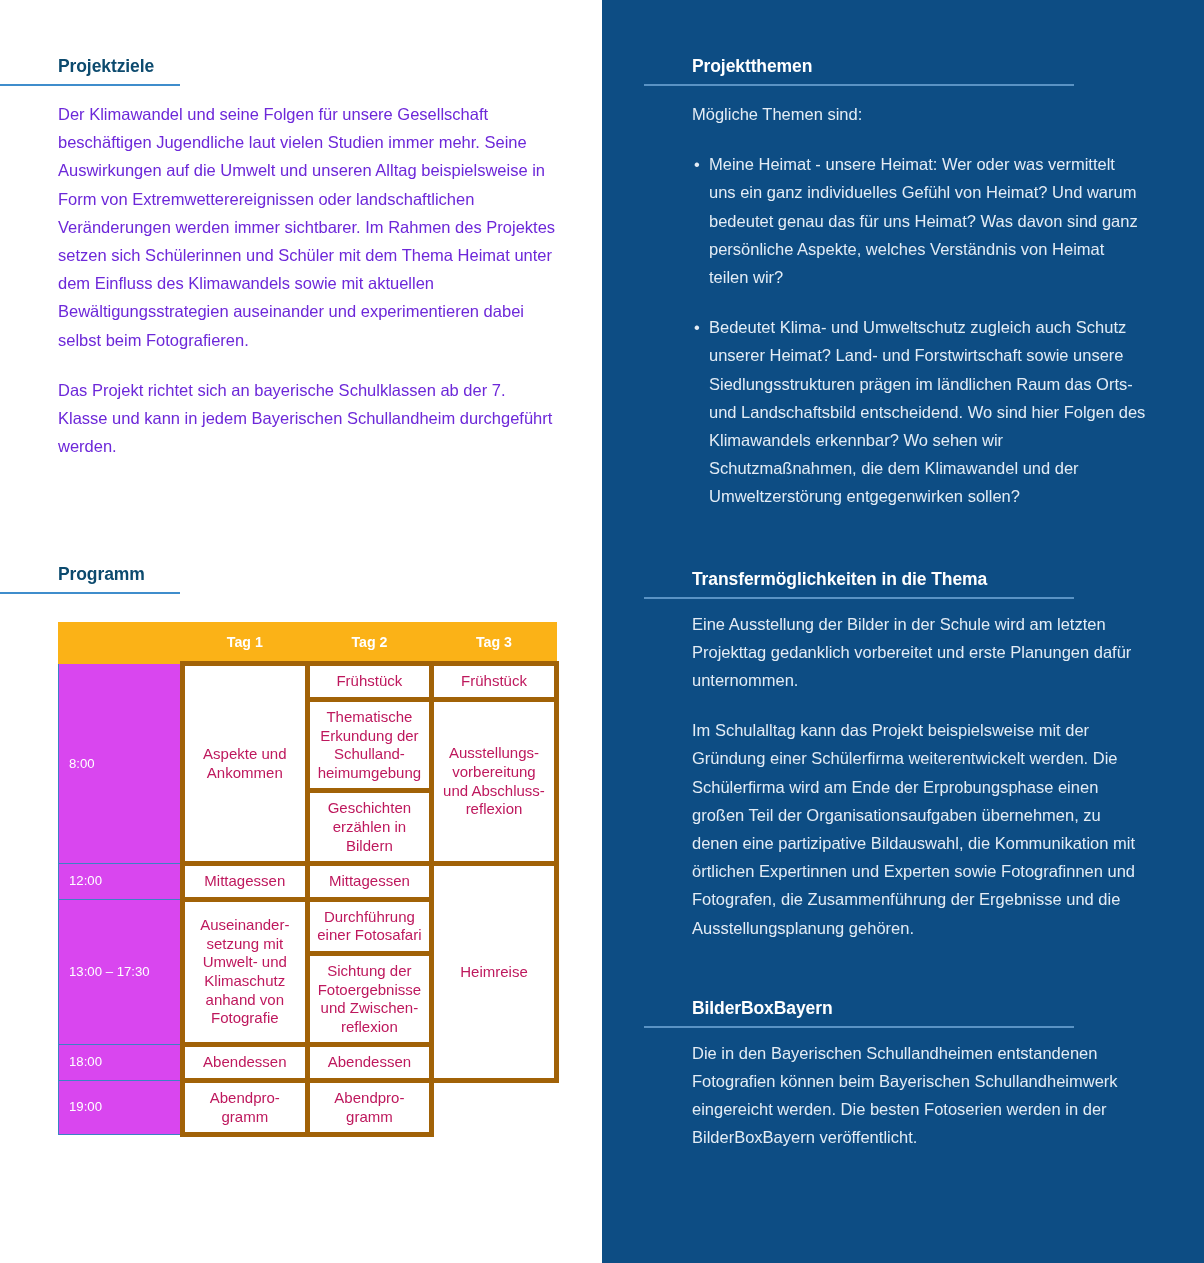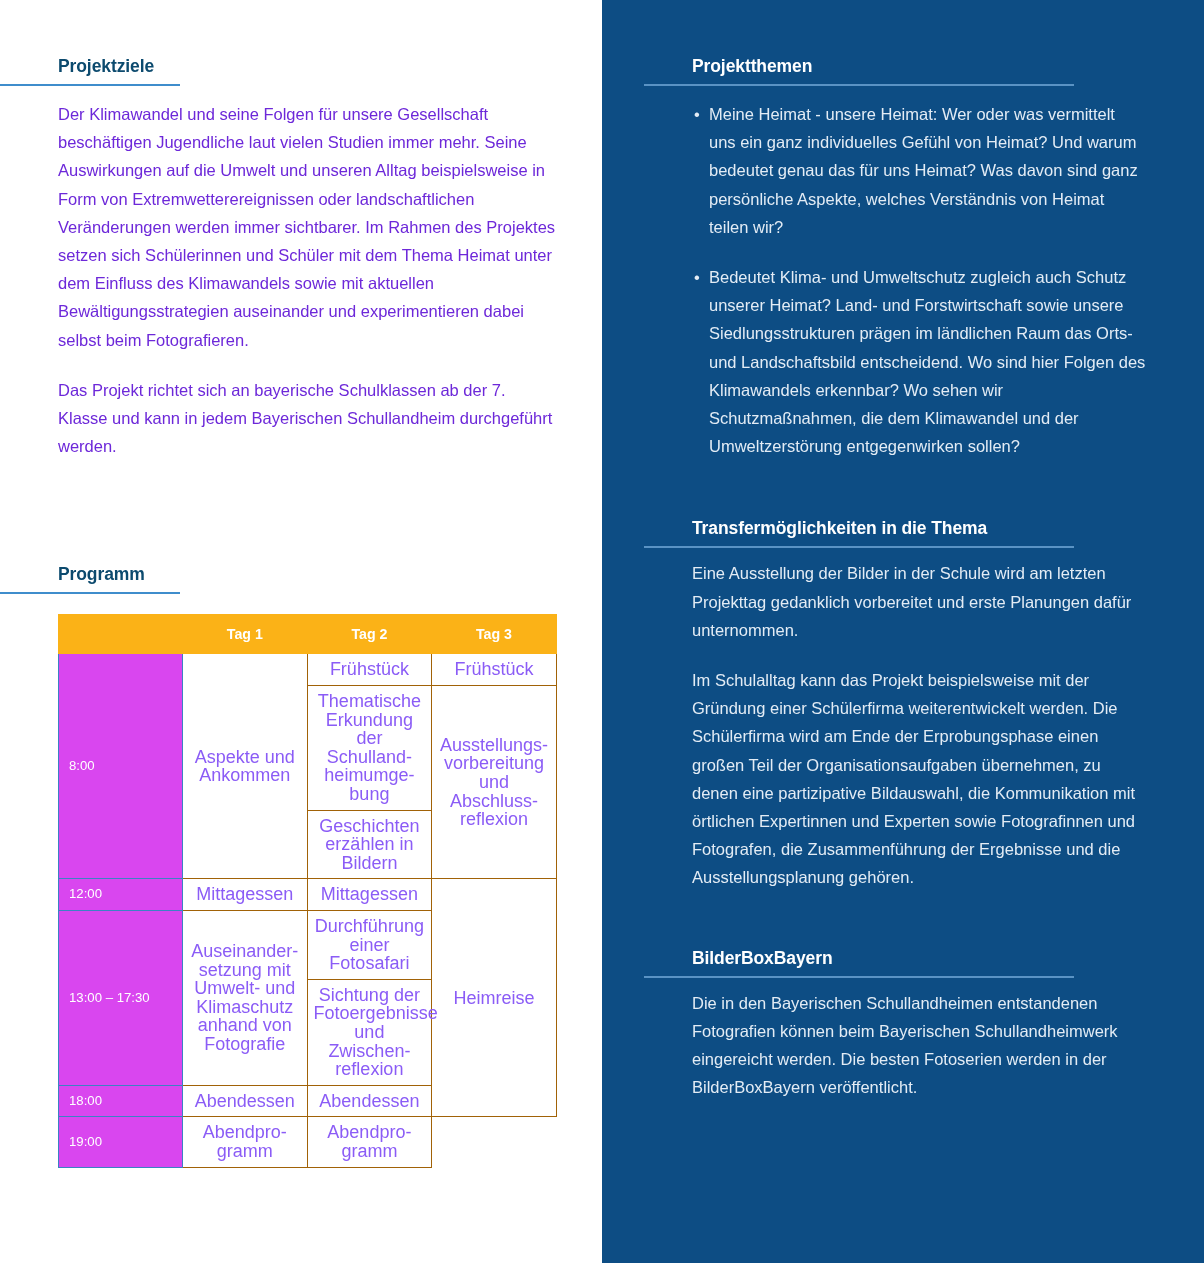--- a/index.html
+++ b/index.html
@@ -112,32 +112,32 @@
     color: #e3ecf5;
     font-size: 16.5px;
     line-height: 28.2px;
   }
 
   
   .program-table {
     border-collapse: collapse;
     width: 498px;
     table-layout: fixed;
-    margin-top: 22px;
+    margin-top: 30px;
   }
   .program-table col.c-time  { width: 124px; }
   .program-table col.c-day   { width: 124.6px; }
 
   .program-table th,
   .program-table td {
-    border: 1px solid #a16207;
+    border: 5px solid #a16207;
     padding: 6px 6px;
-    font-size: 18px;
+    font-size: 15px;
     line-height: 18.6px;
-    color: #8b5cf6;
+    color: #be185d;
     text-align: center;
     vertical-align: middle;
     font-weight: normal;
     background: #ffffff;
   }
   
   .program-table thead th {
     background: #fbb217;
     border: 1px solid #fbb217;
     color: #ffffff;
@@ -263,20 +263,21 @@
 
       <div class="spacer-56"></div>
 
       <div class="section">
         <h2 class="heading">Projektthemen</h2>
         <hr class="heading-rule">
       </div>
 
       <div style="height:16px"></div>
 
+      <p class="para">Mögliche Themen sind:</p>
 
       <ul class="bullet-list">
         <li class="bullet-item">
           <span class="dot">•</span>
           <span>Meine Heimat - unsere Heimat: Wer oder was vermittelt uns ein ganz individuelles Gefühl von Heimat? Und warum bedeutet genau das für uns Heimat? Was davon sind ganz persön­liche Aspekte, welches Verständnis von Heimat teilen wir?</span>
         </li>
         <li class="bullet-item">
           <span class="dot">•</span>
           <span>Bedeutet Klima- und Umweltschutz zugleich auch Schutz unserer Heimat? Land- und Forst­wirtschaft sowie unsere Siedlungsstrukturen prägen im ländlichen Raum das Orts- und Landschaftsbild entscheidend.  Wo sind hier Folgen des Klimawandels erkennbar? Wo sehen wir Schutzmaßnahmen, die dem Klima­wandel und der Umweltzerstörung entgegen­wirken sollen?</span>
         </li>

